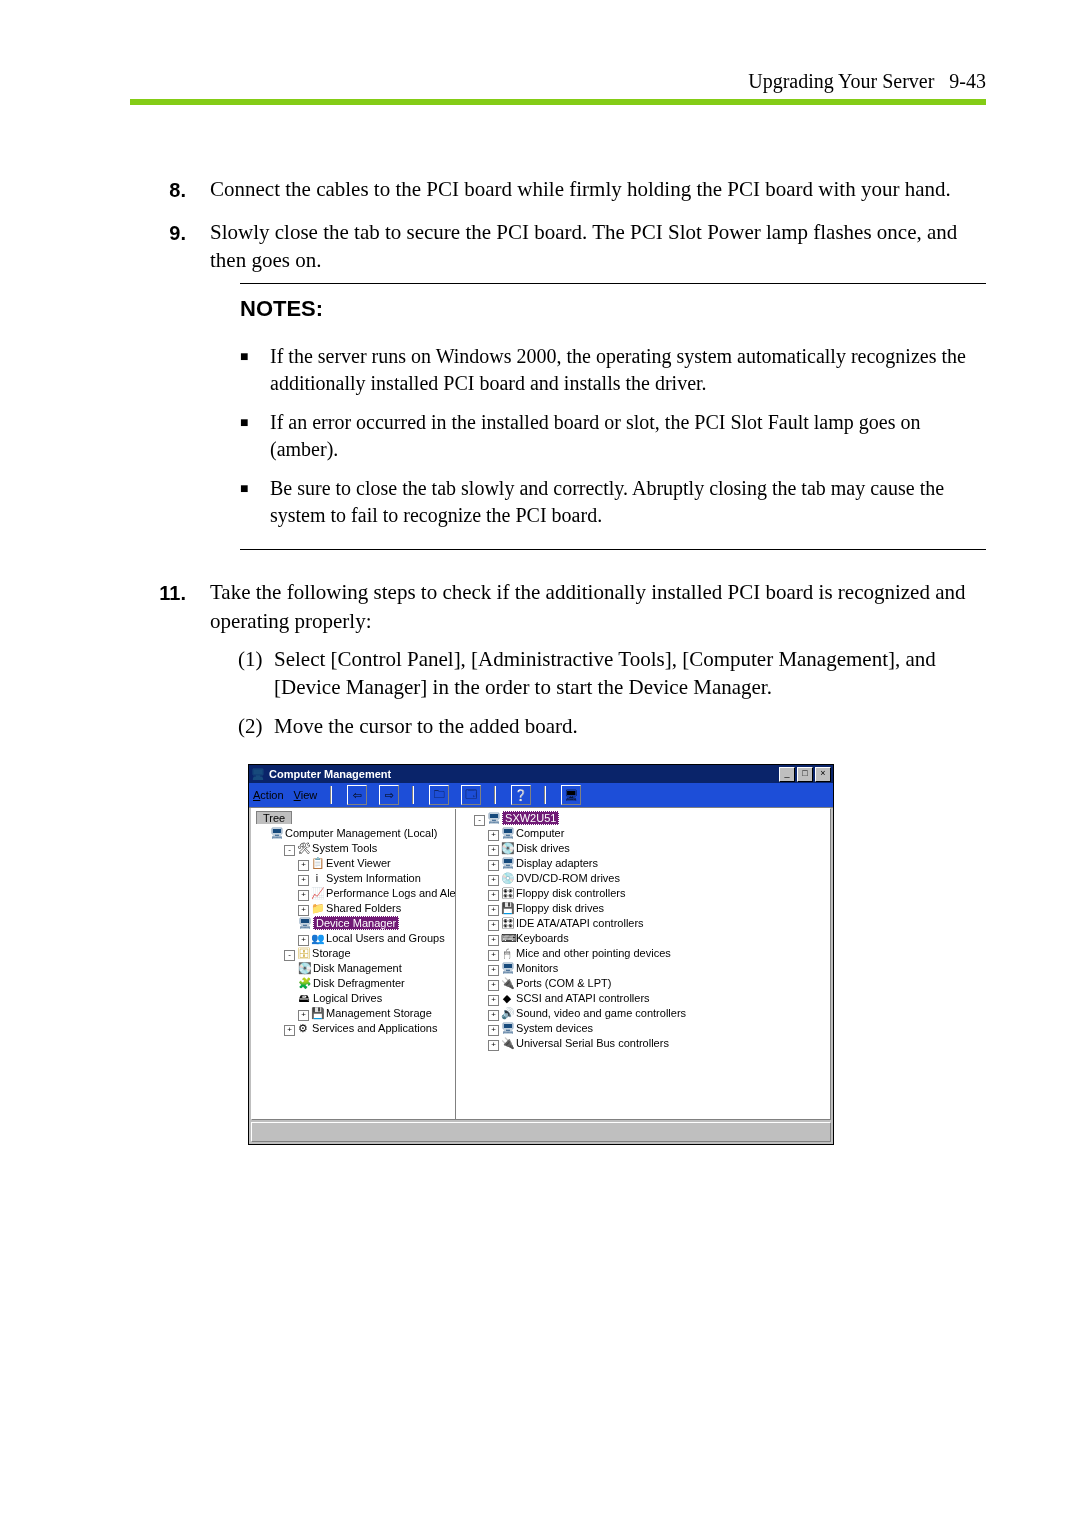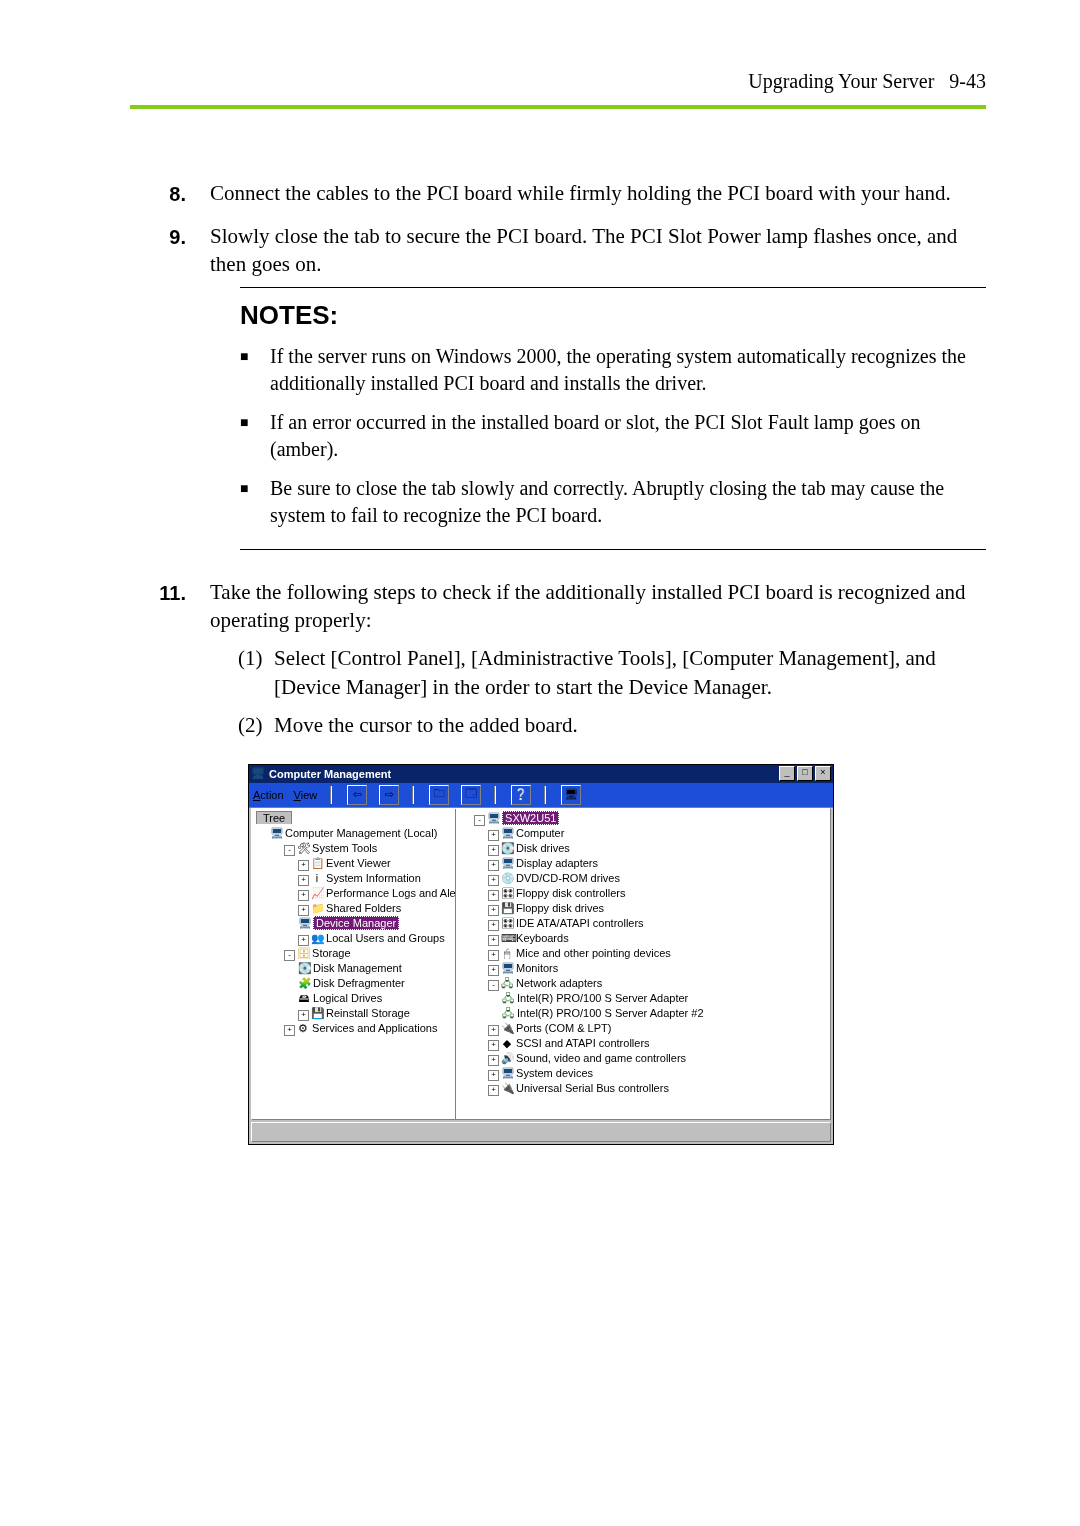--- a/index.html
+++ b/index.html
@@ -9,22 +9,22 @@
     background: #fff;
     color: #000;
     box-sizing: border-box;
   }
   .page {
     padding: 70px 94px 60px 130px;
   }
   .header {
     text-align: right;
     font-size: 20px;
-    padding-bottom: 12px;
-    border-bottom: 4px solid #84cc16;
+    padding-bottom: 6px;
+    border-bottom: 6px solid #84cc16;
     margin-bottom: 70px;
   }
   ol.main {
     list-style: none; padding: 0; margin: 0;
   }
   ol.main > li {
     display: flex;
     font-size: 21px;
     line-height: 1.35;
     margin-bottom: 14px;
@@ -44,22 +44,22 @@
     margin-left: 30px;
     border-top: 1px solid #000;
     border-bottom: 1px solid #000;
     padding: 10px 0 8px 0;
     margin-top: 8px;
     margin-bottom: 14px;
   }
   .notes-title {
     font-family: Arial, sans-serif;
     font-weight: bold;
-    font-size: 26px;
-    margin-bottom: 10px;
+    font-size: 22px;
+    margin-bottom: 20px;
   }
   ul.notes {
     list-style: none; padding: 0; margin: 0;
   }
   ul.notes > li {
     display: flex;
     font-size: 20px;
     line-height: 1.35;
     margin-bottom: 12px;
   }
@@ -216,21 +216,21 @@
                     <li><span class="exp">+</span><span class="ic ic-fold">📁</span> <span>Shared Folders</span></li>
                     <li><span class="ic ic-mon">🖥</span> <span class="sel">Device Manager</span></li>
                     <li><span class="exp">+</span><span class="ic">👥</span> <span>Local Users and Groups</span></li>
                   </ul>
                 </li>
                 <li><span class="exp">-</span><span class="ic ic-fold">🗄</span> <span>Storage</span>
                   <ul>
                     <li><span class="ic">💽</span> <span>Disk Management</span></li>
                     <li><span class="ic">🧩</span> <span>Disk Defragmenter</span></li>
                     <li><span class="ic">🖴</span> <span>Logical Drives</span></li>
-                    <li><span class="exp">+</span><span class="ic">💾</span> <span>Reinstall Storage</span></li>
+                    <li><span class="exp">+</span><span class="ic">💾</span> <span>Management Storage</span></li>
                   </ul>
                 </li>
                 <li><span class="exp">+</span><span class="ic">⚙</span> <span>Services and Applications</span></li>
               </ul>
             </li>
           </ul>
         </div>
 
         <div class="pane-r tree">
           <ul>
@@ -239,26 +239,20 @@
                 <li><span class="exp">+</span><span class="ic ic-mon">🖥</span> <span>Computer</span></li>
                 <li><span class="exp">+</span><span class="ic">💽</span> <span>Disk drives</span></li>
                 <li><span class="exp">+</span><span class="ic ic-mon">🖥</span> <span>Display adapters</span></li>
                 <li><span class="exp">+</span><span class="ic">💿</span> <span>DVD/CD-ROM drives</span></li>
                 <li><span class="exp">+</span><span class="ic">🎛</span> <span>Floppy disk controllers</span></li>
                 <li><span class="exp">+</span><span class="ic">💾</span> <span>Floppy disk drives</span></li>
                 <li><span class="exp">+</span><span class="ic">🎛</span> <span>IDE ATA/ATAPI controllers</span></li>
                 <li><span class="exp">+</span><span class="ic">⌨</span> <span>Keyboards</span></li>
                 <li><span class="exp">+</span><span class="ic">🖱</span> <span>Mice and other pointing devices</span></li>
                 <li><span class="exp">+</span><span class="ic ic-mon">🖥</span> <span>Monitors</span></li>
-                <li><span class="exp">-</span><span class="ic ic-net">🖧</span> <span>Network adapters</span>
-                  <ul>
-                    <li><span class="ic ic-net">🖧</span> <span>Intel(R) PRO/100 S Server Adapter</span></li>
-                    <li><span class="ic ic-net">🖧</span> <span>Intel(R) PRO/100 S Server Adapter #2</span></li>
-                  </ul>
-                </li>
                 <li><span class="exp">+</span><span class="ic">🔌</span> <span>Ports (COM &amp; LPT)</span></li>
                 <li><span class="exp">+</span><span class="ic">◆</span> <span>SCSI and ATAPI controllers</span></li>
                 <li><span class="exp">+</span><span class="ic">🔊</span> <span>Sound, video and game controllers</span></li>
                 <li><span class="exp">+</span><span class="ic ic-mon">🖥</span> <span>System devices</span></li>
                 <li><span class="exp">+</span><span class="ic">🔌</span> <span>Universal Serial Bus controllers</span></li>
               </ul>
             </li>
           </ul>
         </div>
       </div>

